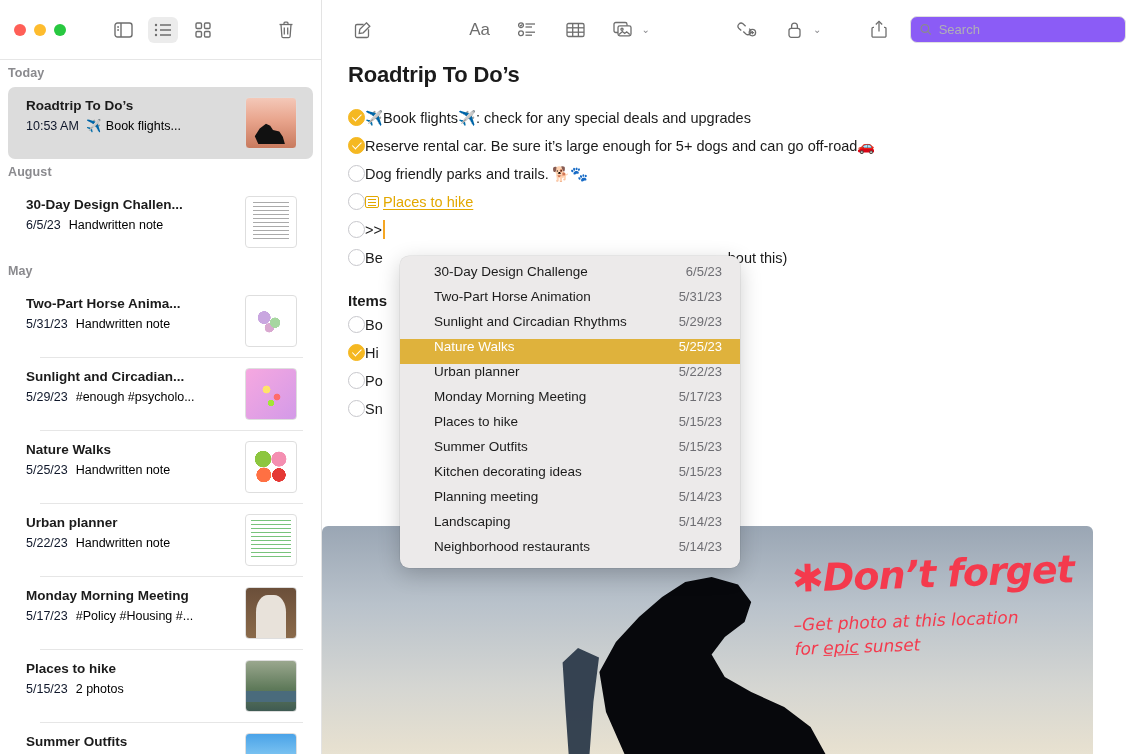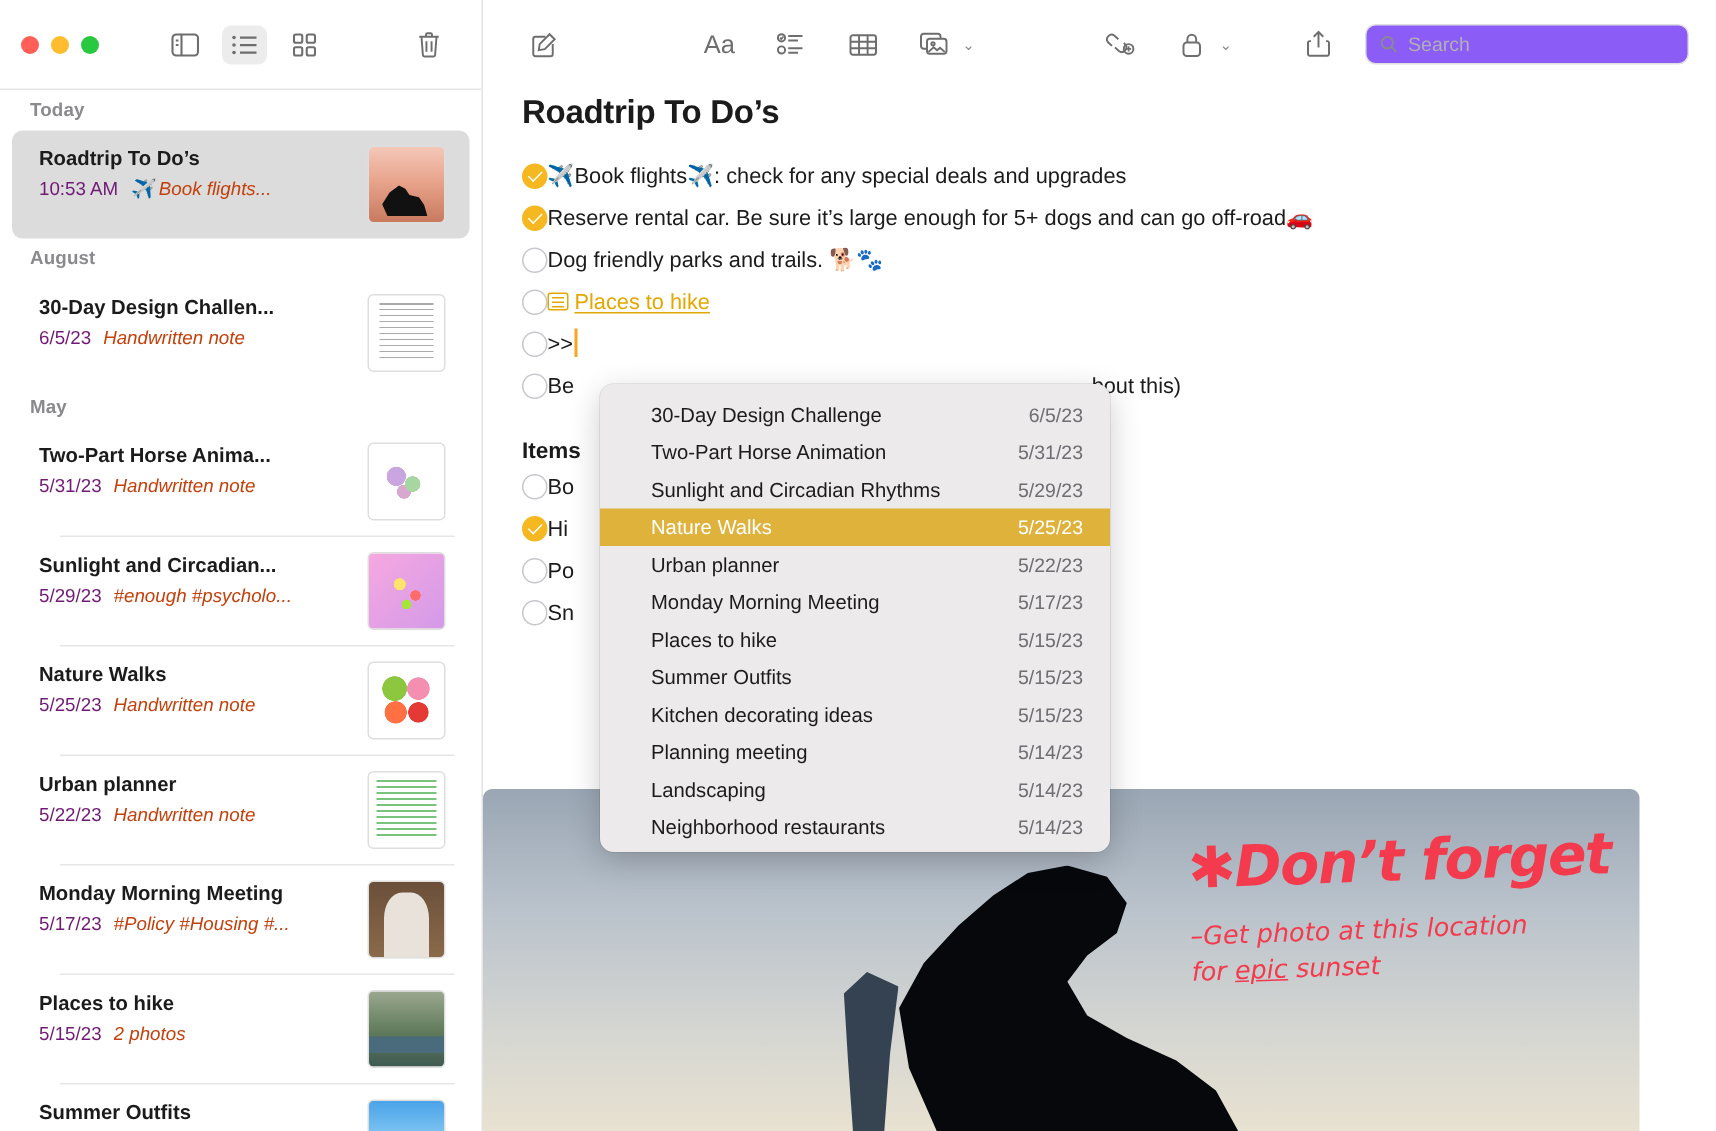--- a/index.html
+++ b/index.html
@@ -42,21 +42,21 @@
     display: flex; align-items: center; justify-content: center;
     border-radius: 6px;
     color: #6e6e6e;
   }
   .tb-btn.active { background: #ececec; }
   .sb-icons { display: flex; align-items: center; gap: 10px; margin-left: 42px; }
   .trash-btn { position: absolute; right: 20px; top: 17px; }
 
   .section-hdr {
     font-size: 12.5px; font-weight: 600; color: #8a8a8e;
-    padding: 6px 20px 7px 20px;
+    padding: 6px 20px 7px 8px;
     letter-spacing: .1px;
   }
   .sidebar-divider {
     height: 1px; background: #e6e6e6; margin-left: 0; width: 100%;
   }
 
   .note-row {
     display: flex; align-items: flex-start;
     padding: 10px 16px 10px 18px;
     gap: 10px;
@@ -69,22 +69,22 @@
   .note-title {
     font-size: 13.5px; font-weight: 700; color: #1b1b1b;
     white-space: nowrap; overflow: hidden; text-overflow: ellipsis;
     line-height: 18px;
   }
   .note-meta {
     display: flex; gap: 8px; align-items: baseline;
     font-size: 12.5px; line-height: 18px; margin-top: 2px;
     white-space: nowrap; overflow: hidden;
   }
-  .note-date { color: #701a75; }
-  .note-snip { color: #c2410c; overflow: hidden; text-overflow: ellipsis; font-style: italic; }
+  .note-date { color: #0f172a; }
+  .note-snip { color: #000000; overflow: hidden; text-overflow: ellipsis; }
   .thumb {
     width: 52px; height: 52px; border-radius: 4px;
     flex: 0 0 52px;
     border: 1px solid #dedede;
     overflow: hidden;
     background: #fff;
     position: relative;
   }
   .row-sep { height: 1px; background: #e6e6e6; margin: 0 18px 0 40px; }
 
@@ -244,21 +244,21 @@
     position: absolute; left: 400px; top: 256px;
     width: 340px; height: 312px;
     background: #eceaea;
     border-radius: 9px;
     box-shadow: 0 6px 22px rgba(0,0,0,.20), 0 0 0 .5px rgba(0,0,0,.10);
     padding: 8px 0;
     overflow: hidden;
     z-index: 40;
   }
   .popup-row {
-    display: flex; align-items: center; justify-content: space-between;
+    display: flex; justify-content: space-between;
     height: 25px; padding: 0 18px 0 34px;
     font-size: 13.5px; color: #1b1b1b;
   }
   .popup-row .pdate { color: #6e6e73; font-size: 13px; }
   .popup-row.sel { background: #dfb23c; }
   .popup-row.sel .ptitle, .popup-row.sel .pdate { color: #ffffff; }
 </style>
 </head>
 <body>
 

